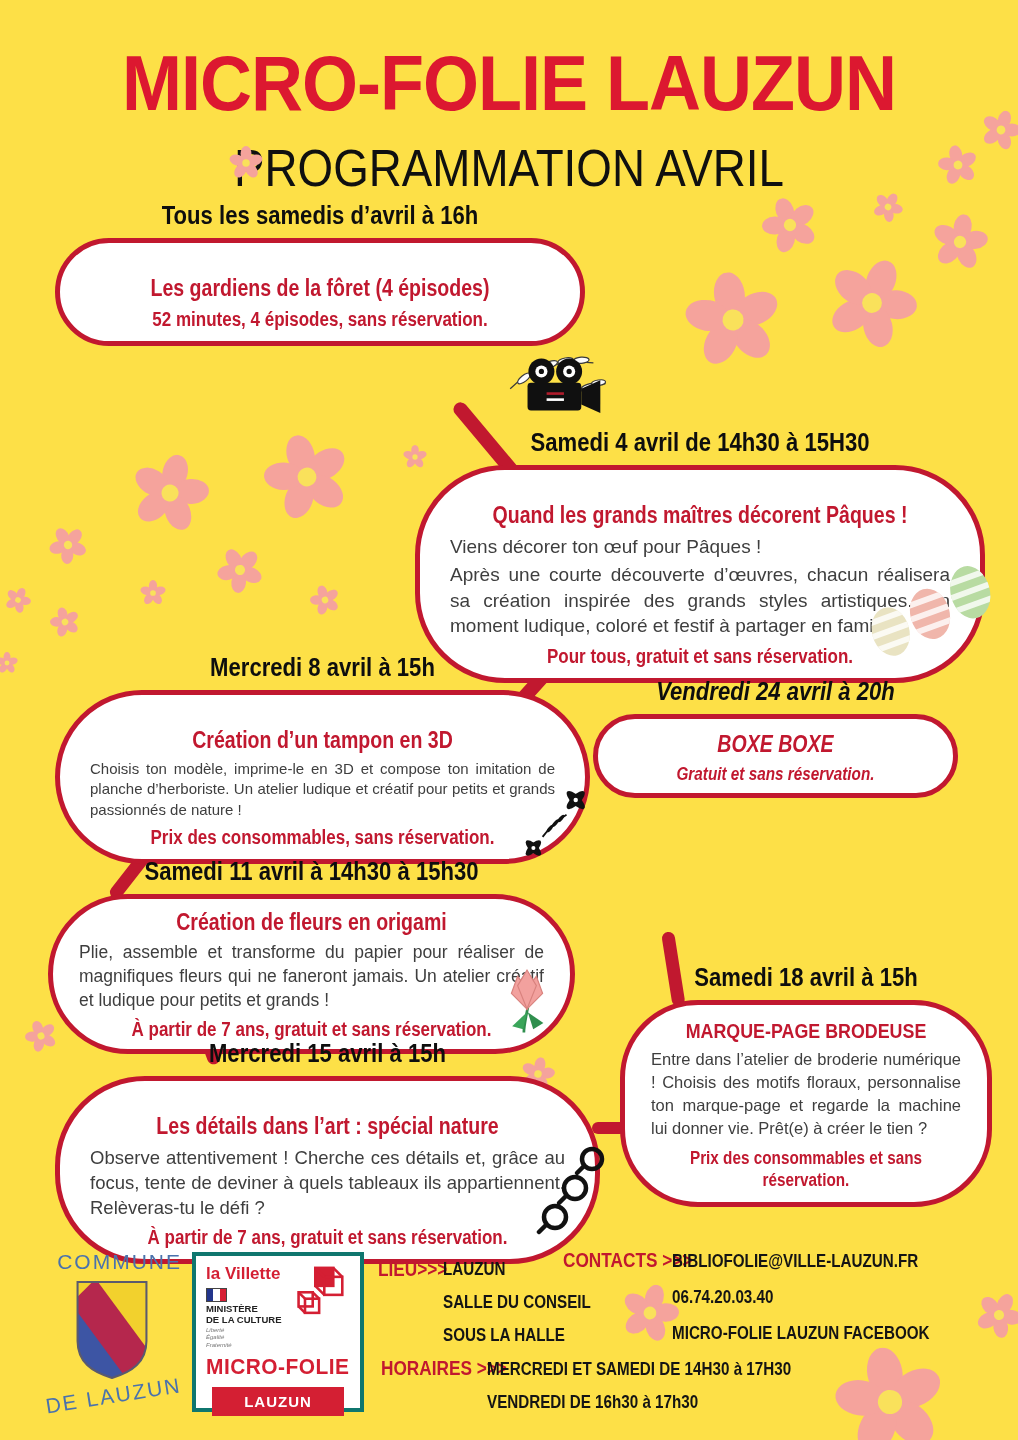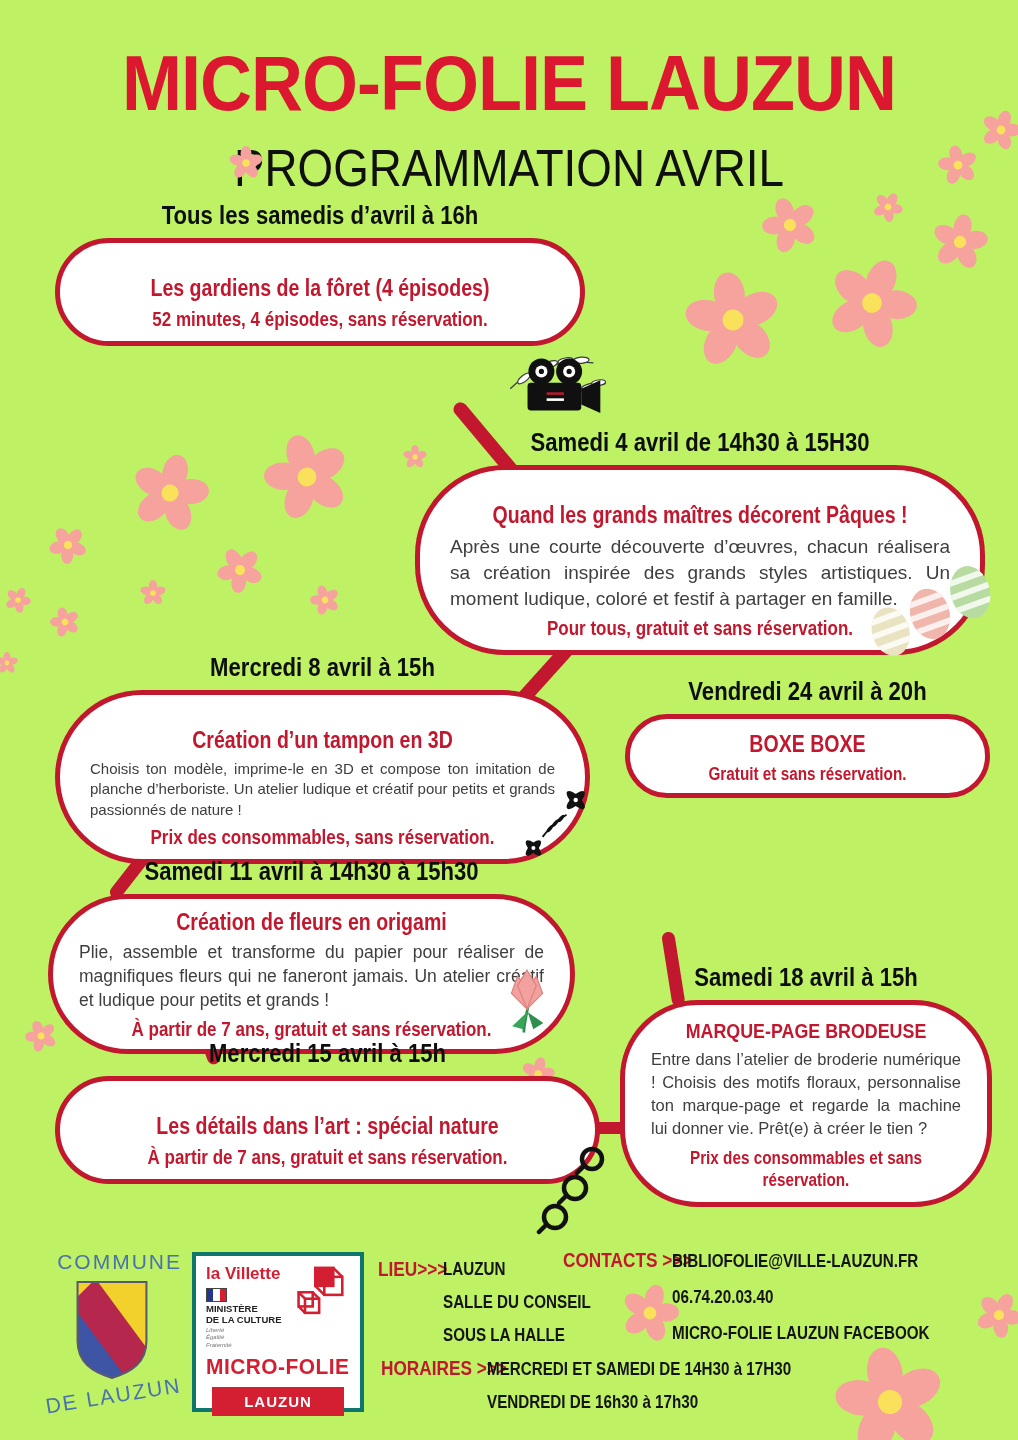--- a/index.html
+++ b/index.html
@@ -1,21 +1,21 @@
 <!DOCTYPE html>
 <html lang="fr" style="--title-red: #dc1830; --accent-red: #c1182f; --flower-pink: #f5a39c; --flower-center: #f9e15b; --body-text: #3e3e3e; --heading-black: #0e0e0e; --commune-blue: #4a72ad;"><head>
 <meta charset="utf-8">
 <style>
   :root{
     --title-red:#dc1830; --accent-red:#c1182f; --flower-pink:#f5a39c;
     --flower-center:#f9e15b; --body-text:#3e3e3e; --heading-black:#0e0e0e;
     --commune-blue:#4a72ad;
   }
   html,body{margin:0;padding:0;background:#fff;}
-  .poster{position:relative;width:1018px;height:1440px;margin:0 auto;background:#bef264;
+  .poster{position:relative;width:1018px;height:1440px;margin:0 auto;background:#fde047;
     overflow:hidden;font-family:"Liberation Sans","DejaVu Sans",sans-serif;}
 
   
   .page-title{position:absolute;top:42px;left:0;right:0;margin:0;text-align:center;
     font-size:72px;font-weight:bold;letter-spacing:-1px;color:var(--title-red);
     transform:scaleY(1.08);}
   .page-subtitle{position:absolute;top:138px;left:0;right:0;margin:0;text-align:center;
     font-size:52px;font-weight:normal;color:#101010;transform:scaleX(.88);}
 
   
@@ -28,21 +28,21 @@
   .bubble-title{color:var(--accent-red);font-weight:bold;font-size:23px;text-align:center;
     margin:2px 0 5px;}
   .bubble-body{color:var(--body-text);font-size:20px;line-height:1.36;text-align:justify;
     margin:0 0 4px;}
   .bubble-note{color:var(--accent-red);font-weight:bold;font-size:20px;text-align:center;
     margin-top:6px;}
   #e1{left:55px;top:200px;width:530px;}
   #e2{left:415px;top:427px;width:570px;} #e2 .bubble-body{font-size:19px;}
   #e2 .p-first{text-align:left;margin-bottom:2px;}
   #e3{left:55px;top:652px;width:535px;} #e3 .bubble-body{font-size:15px;}
-  #e4{left:625px;top:676px;width:365px;} #e4 .bubble{padding:10px 24px 8px;border-radius:72px;}
+  #e4{left:593px;top:676px;width:365px;font-style:italic;} #e4 .bubble{padding:10px 24px 8px;border-radius:72px;}
   #e4 .bubble-body{font-size:16.5px;line-height:1.38;} #e4 .bubble-note{font-size:18px;}
   #e5{left:48px;top:856px;width:527px;} #e5 .bubble{padding:8px 26px 8px;}
   #e5 .bubble-body{font-size:17.5px;}
   #e6{left:55px;top:1038px;width:545px;} #e6 .bubble-body{font-size:18.5px;}
   #e7{left:620px;top:962px;width:372px;} #e7 .bubble{padding:12px 26px 10px;border-radius:78px;}
   #e7 .bubble-body{font-size:16.5px;line-height:1.4;}
   #e7 .bubble-title{font-size:21px;line-height:1.15;} #e7 .bubble-note{font-size:18px;line-height:1.25;}
 
   
   .connector{position:absolute;background:var(--accent-red);border-radius:8px;z-index:1;
@@ -195,20 +195,21 @@
     <div class="bubble">
       <div class="bubble-title cond">Les gardiens de la fôret (4 épisodes)</div>
       <div class="bubble-note cond">52 minutes, 4 épisodes, sans réservation.</div>
     </div>
   </section>
 
   <section class="event" id="e2">
     <div class="event-heading cond">Samedi 4 avril de 14h30 à 15H30</div>
     <div class="bubble">
       <div class="bubble-title cond">Quand les grands maîtres décorent Pâques !</div>
+      <p class="bubble-body p-first">Viens décorer ton œuf pour Pâques !</p>
       <p class="bubble-body">Après une courte découverte d’œuvres, chacun réalisera sa création inspirée des grands styles artistiques. Un moment ludique, coloré et festif à partager en famille.</p>
       <div class="bubble-note cond">Pour tous, gratuit et sans réservation.</div>
     </div>
   </section>
 
   <section class="event" id="e3">
     <div class="event-heading cond">Mercredi 8 avril à 15h</div>
     <div class="bubble">
       <div class="bubble-title cond">Création d’un tampon en 3D</div>
       <p class="bubble-body">Choisis ton modèle, imprime-le en 3D et compose ton imitation de planche d’herboriste. Un atelier ludique et créatif pour petits et grands passionnés de nature !</p>
@@ -230,20 +231,21 @@
       <div class="bubble-title cond">Création de fleurs en origami</div>
       <p class="bubble-body">Plie, assemble et transforme du papier pour réaliser de magnifiques fleurs qui ne faneront jamais. Un atelier créatif et ludique pour petits et grands !</p>
       <div class="bubble-note cond">À partir de 7 ans, gratuit et sans réservation.</div>
     </div>
   </section>
 
   <section class="event" id="e6">
     <div class="event-heading cond">Mercredi 15 avril à 15h</div>
     <div class="bubble">
       <div class="bubble-title cond">Les détails dans l’art : spécial nature</div>
+      <p class="bubble-body">Observe attentivement ! Cherche ces détails et, grâce au focus, tente de deviner à quels tableaux ils appartiennent. Relèveras-tu le défi ?</p>
       <div class="bubble-note cond">À partir de 7 ans, gratuit et sans réservation.</div>
     </div>
   </section>
 
   <section class="event" id="e7">
     <div class="event-heading cond">Samedi 18 avril à 15h</div>
     <div class="bubble">
       <div class="bubble-title cond">MARQUE-PAGE BRODEUSE</div>
       <p class="bubble-body">Entre dans l’atelier de broderie numérique ! Choisis des motifs floraux, personnalise ton marque-page et regarde la machine lui donner vie. Prêt(e) à créer le tien ?</p>
       <div class="bubble-note cond">Prix des consommables et sans réservation.</div>

